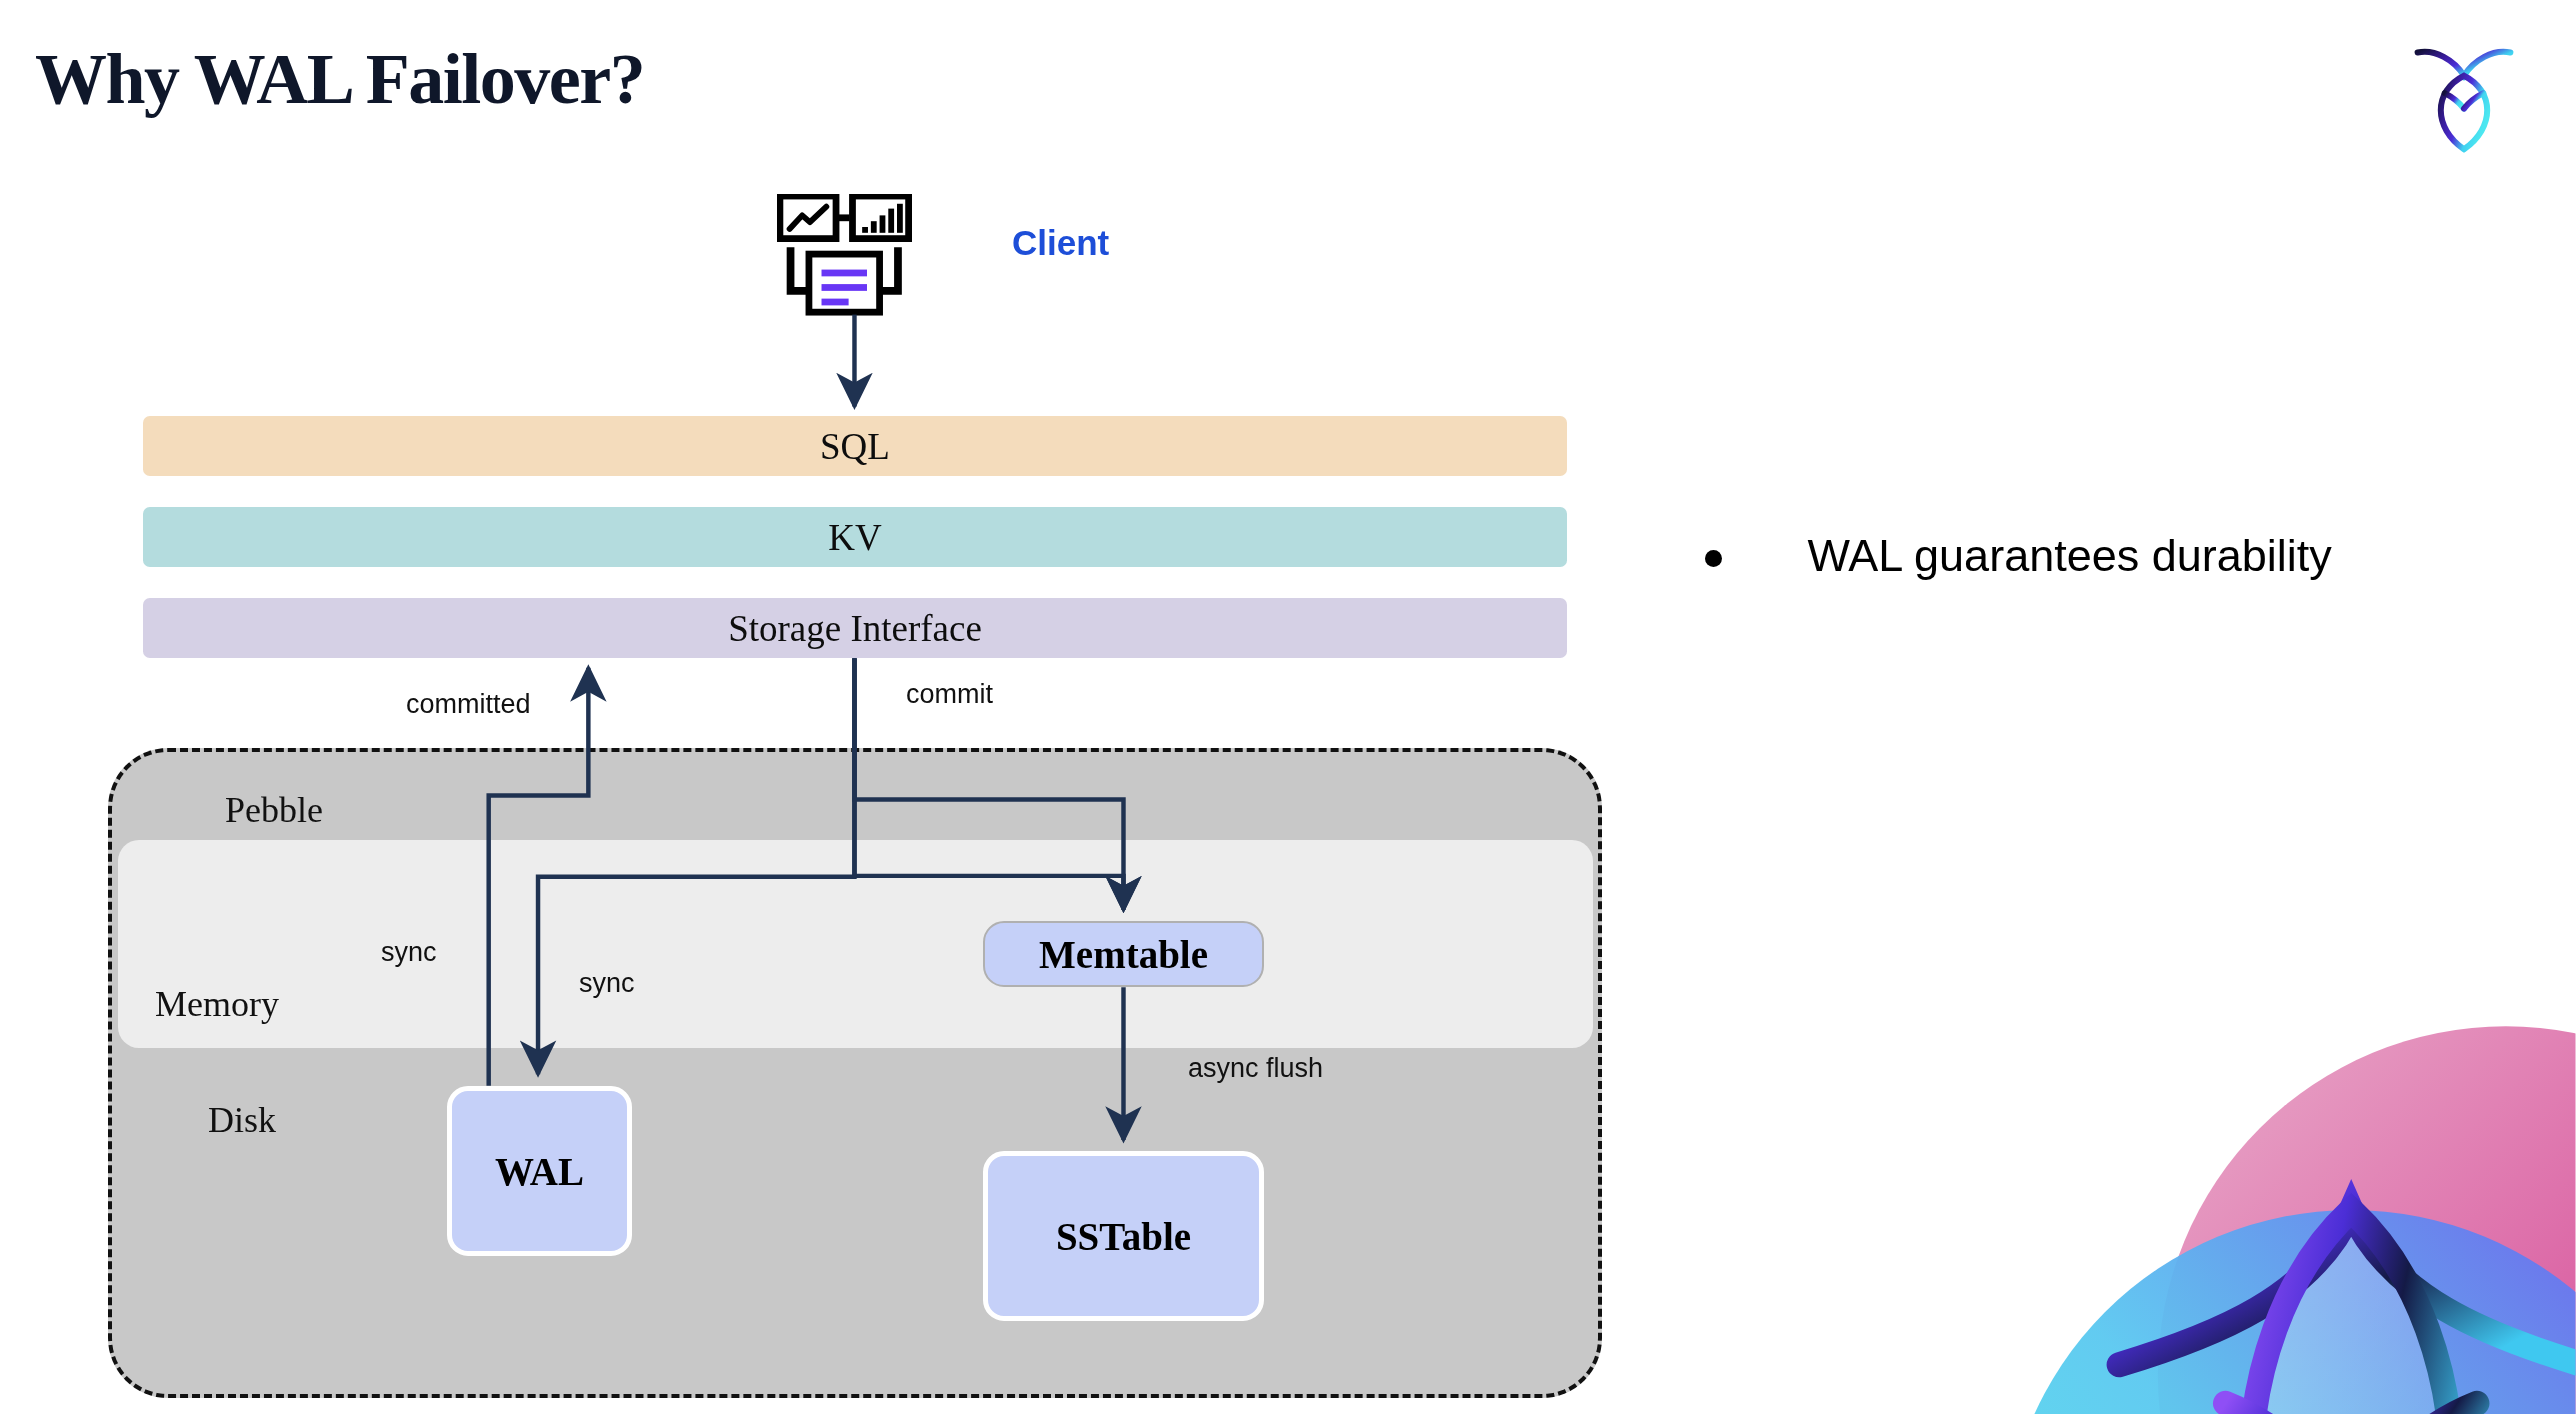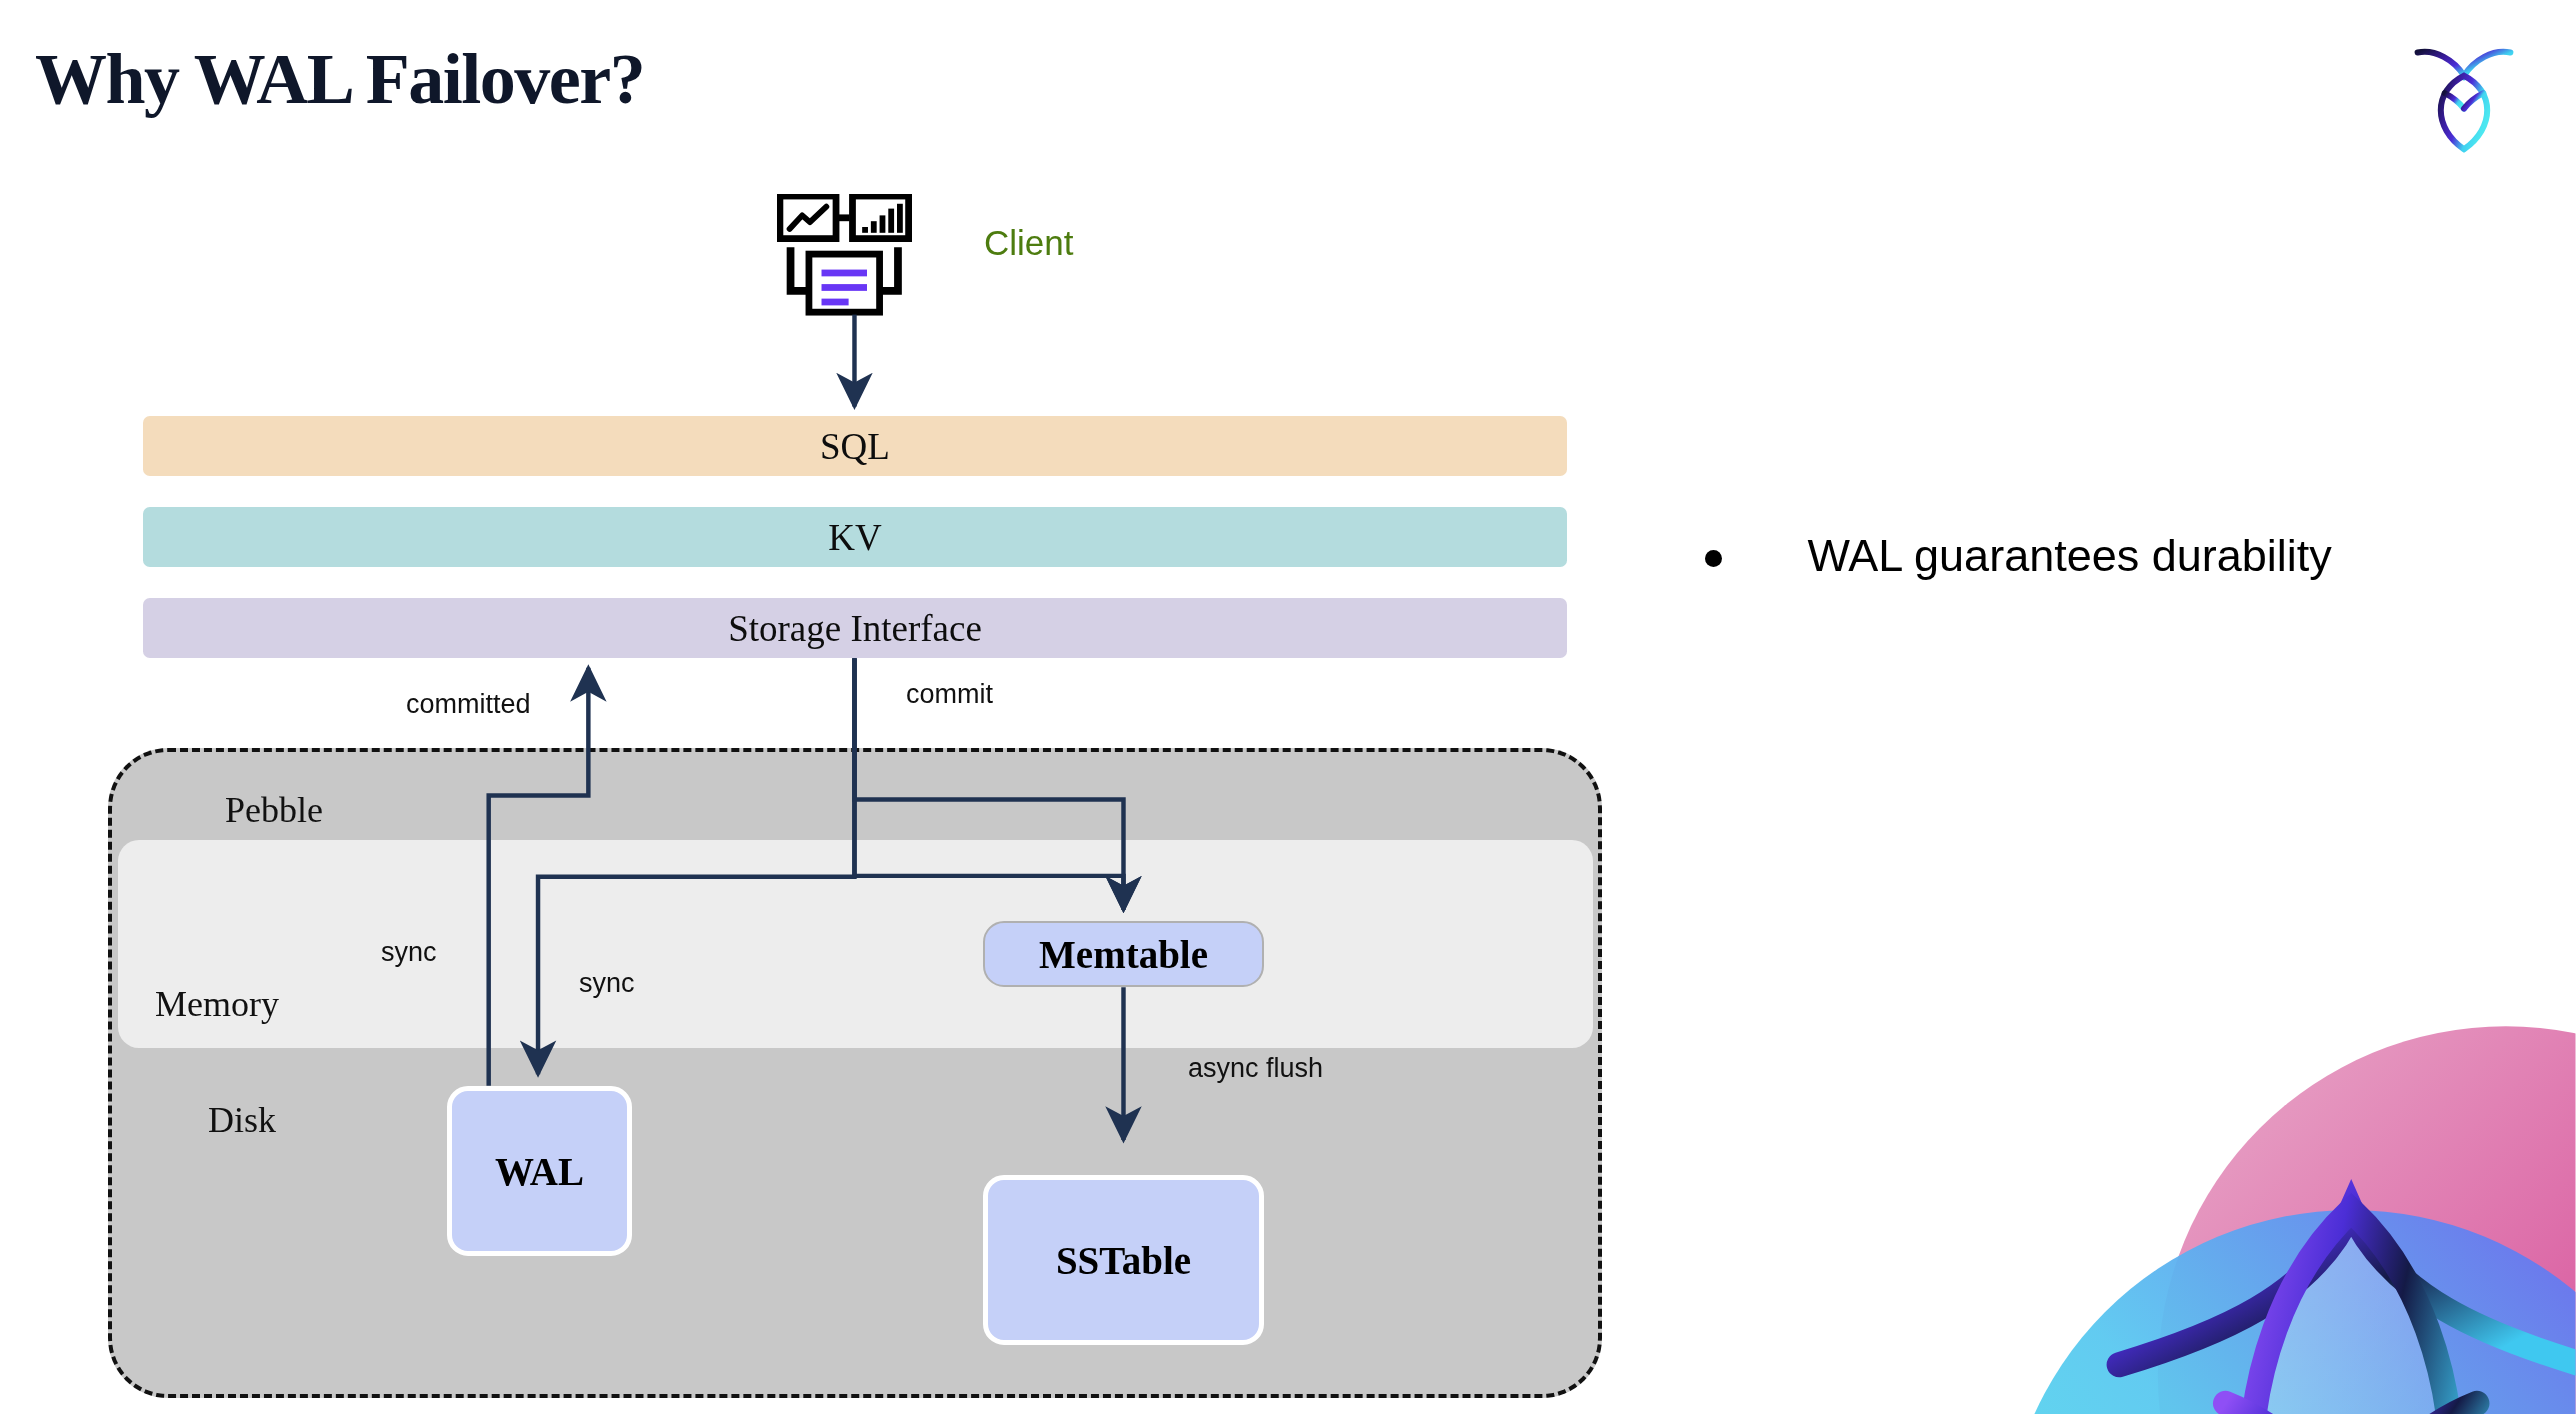--- a/index.html
+++ b/index.html
@@ -55,25 +55,26 @@
   
   #client-icon {
     position: absolute;
     left: 777px;
     top: 194px;
     width: 150px;
     height: 126px;
   }
   #client-label {
     position: absolute;
-    left: 984px;
+    left: 1012px;
     top: 223px;
     font-size: 35px;
-    color: #4d7c0f;
+    color: #1d4ed8;
     white-space: nowrap;
+    font-weight: bold;
   }
 
   
   .layer-bar {
     position: absolute;
     left: 143px;
     width: 1424px;
     height: 60px;
     border-radius: 6.8px;
     display: flex;
@@ -144,21 +145,21 @@
   }
   #node-wal {
     left: 447px;
     top: 1086px;
     width: 185px;
     height: 170px;
     border: 5.8px solid #ffffff;
   }
   #node-sstable {
     left: 983px;
-    top: 1175px;
+    top: 1151px;
     width: 281px;
     height: 170px;
     border: 5.8px solid #ffffff;
   }
 
   
   #edges {
     position: absolute;
     left: 0;
     top: 0;

